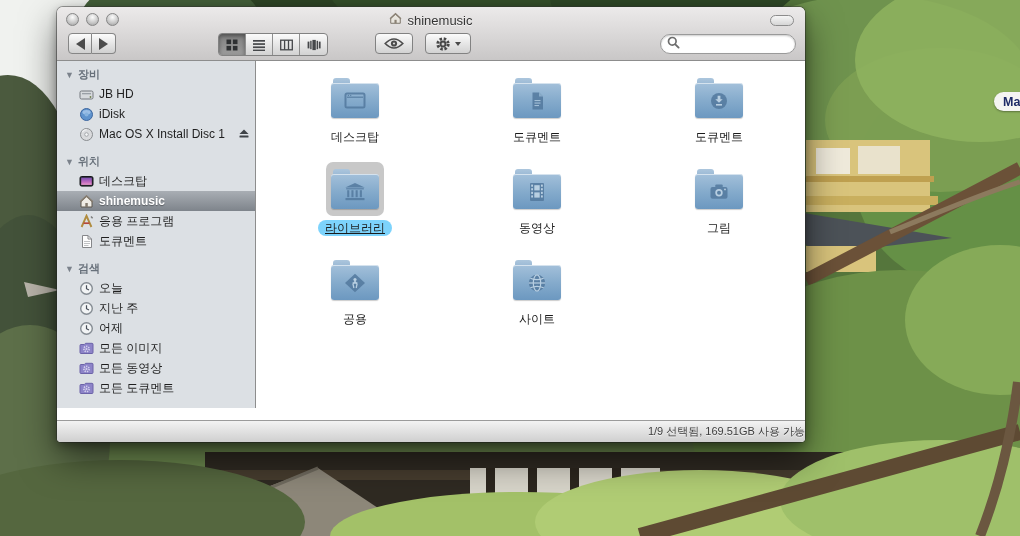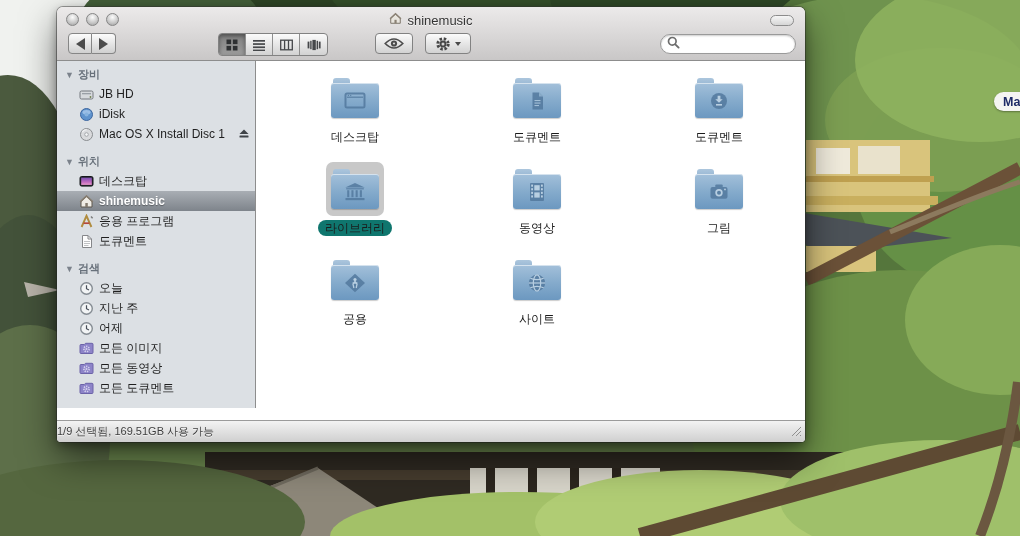--- a/index.html
+++ b/index.html
@@ -101,25 +101,25 @@
     position:absolute;left:2px;top:0;width:17px;height:9px;border-radius:3px 3px 0 0;
     background:linear-gradient(#acc6dd,#93b3d1);
   }
   .folder-body{
     position:absolute;left:0;top:5px;width:48px;height:35px;border-radius:3px;
     background:linear-gradient(#a3c0da 0%,#85abcc 50%,#6c98c0 100%);
     box-shadow:inset 0 1px 0 rgba(255,255,255,.55),0 1px 1px rgba(0,0,0,.2);
     display:flex;align-items:center;justify-content:center;
   }
   .cell-label{margin-top:4px;font-size:12px;color:#1b1b1b;line-height:16px;padding:0 7px;border-radius:9px;white-space:nowrap;}
-  .cell.selected .cell-label{background:#0f766e;}
+  .cell.selected .cell-label{background:#7dd3fc;text-decoration:underline;}
   
   .statusbar{
     height:21px;flex:none;background:linear-gradient(#f3f3f3,#cfcfcf);border-top:1px solid #9b9b9b;
-    border-radius:0 0 4px 4px;display:flex;align-items:center;justify-content:flex-start;
+    border-radius:0 0 4px 4px;display:flex;align-items:center;justify-content:flex-end;
     font-size:11px;color:#3e3e3e;position:relative;text-shadow:0 1px 0 rgba(255,255,255,.6);margin-top:12px;
   }
   .grip{position:absolute;right:3px;bottom:3px;}
 </style>
 </head>
 <body>
 
 <svg id="wallpaper" viewBox="0 0 1020 536" preserveAspectRatio="none">
   <rect x="0" y="0" width="1020" height="536" fill="#6d8a4f"></rect>
   <rect x="0" y="0" width="300" height="150" fill="#f0f2ef"></rect>

